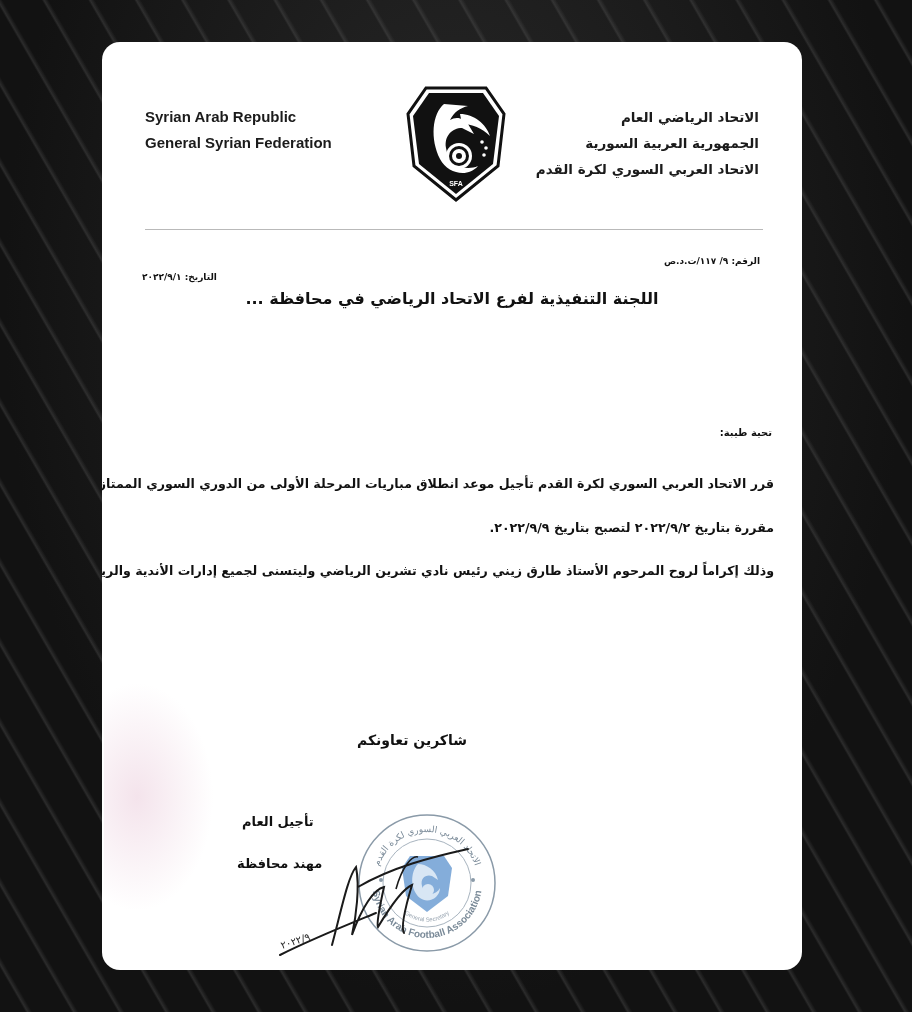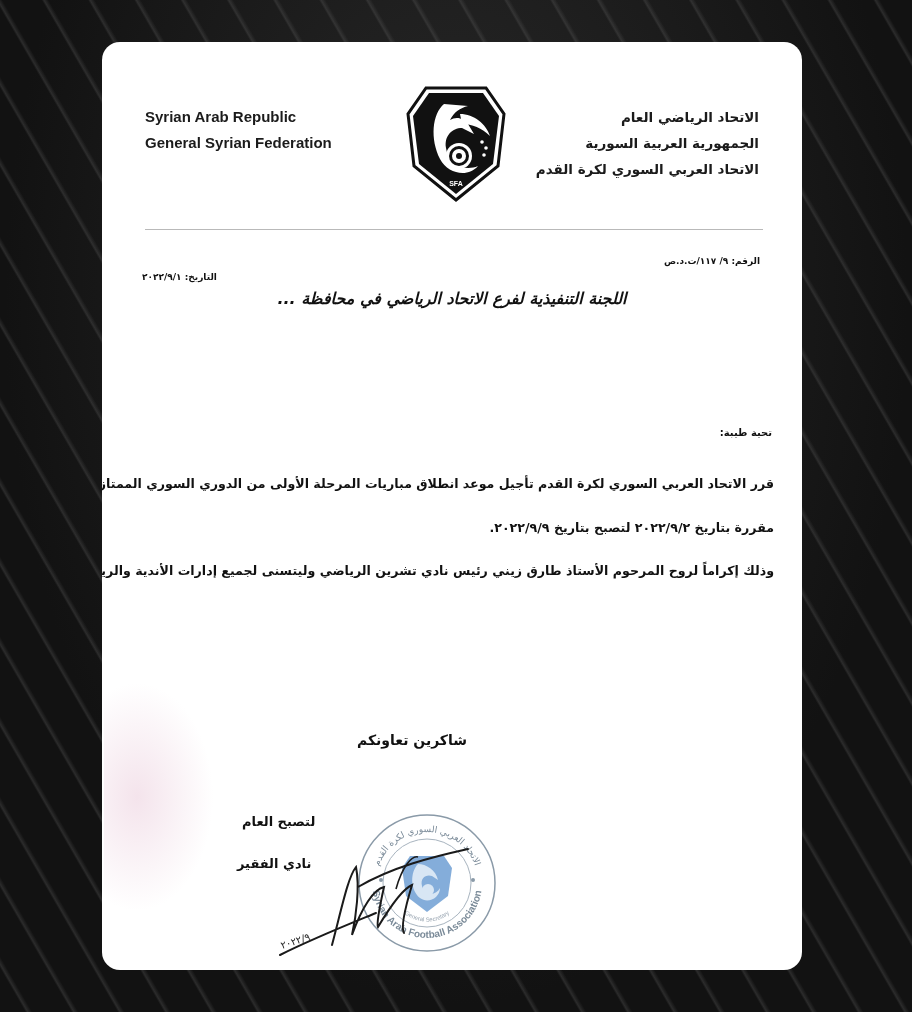--- a/index.html
+++ b/index.html
@@ -38,21 +38,21 @@
       position: absolute; left: 40px; right: 42px; top: 214px; height: 16px;
       font-size: 9px; font-weight: bold; color: #111; direction: rtl;
     }
     .ref-row .ref { position: absolute; right: 0; top: 0; }
     .ref-row .date { position: absolute; left: 0; top: 4px; direction: rtl; margin-top: 12px; }
     .addressees {
       position: absolute; left: 60px; right: 60px; top: 238px; direction: rtl; text-align: center;
       font-weight: bold; font-size: 16px; color: #111; line-height: 37px;
     }
     .addressees div { width: 100%; }
-    .addressees .l1 { padding-left: 60px; font-style: italic; }
+    .addressees .l1 { padding-left: 60px; }
     .addressees .l2 { padding-left: 12px; }
     .addressees .l3 { padding-left: 0px; }
     .greeting {
       position: absolute; right: 30px; top: 385px; direction: rtl;
       font-weight: bold; font-size: 10px; color: #111;
     }
     .body-text {
       position: absolute; left: 36px; right: 28px; top: 420px; direction: rtl; text-align: right;
       font-size: 12.6px; color: #111; line-height: 43.5px; font-weight: bold;
     }
@@ -121,22 +121,22 @@
 
   <div class="body-text">
     <p>قرر الاتحاد العربي السوري لكرة القدم تأجيل موعد انطلاق مباريات المرحلة الأولى من الدوري السوري الممتاز والتي كانت</p>
     <p>مقررة بتاريخ ٢٠٢٢/٩/٢ لتصبح بتاريخ ٢٠٢٢/٩/٩.</p>
     <p>وذلك إكراماً لروح المرحوم الأستاذ طارق زيني رئيس نادي تشرين الرياضي وليتسنى لجميع إدارات الأندية والرياضيين</p>
   </div>
 
 
   <div class="thanks">شاكرين تعاونكم</div>
 
-  <div class="signer-title">لتصبح العام</div>
-  <div class="signer-name">نادي الفقير</div>
+  <div class="signer-title">تأجيل العام</div>
+  <div class="signer-name">مهند محافظة</div>
 
   <svg class="seal" viewBox="0 0 146 146">
     <defs>
       <path id="sealArcBottom" d="M18 73 A55 55 0 0 0 128 73"></path>
       <path id="sealArcTop" d="M22 73 A51 51 0 0 1 124 73"></path>
       <path id="sealArcInner" d="M40 90 A36 36 0 0 0 106 90"></path>
     </defs>
     <circle cx="73" cy="73" r="68" fill="none" stroke="#8a9aa8" stroke-width="1.5"></circle>
     <circle cx="73" cy="73" r="44" fill="none" stroke="#a8b4bf" stroke-width="1"></circle>
     <text font-size="10" fill="#7a8a98" font-family="Liberation Sans, sans-serif" font-weight="bold">

